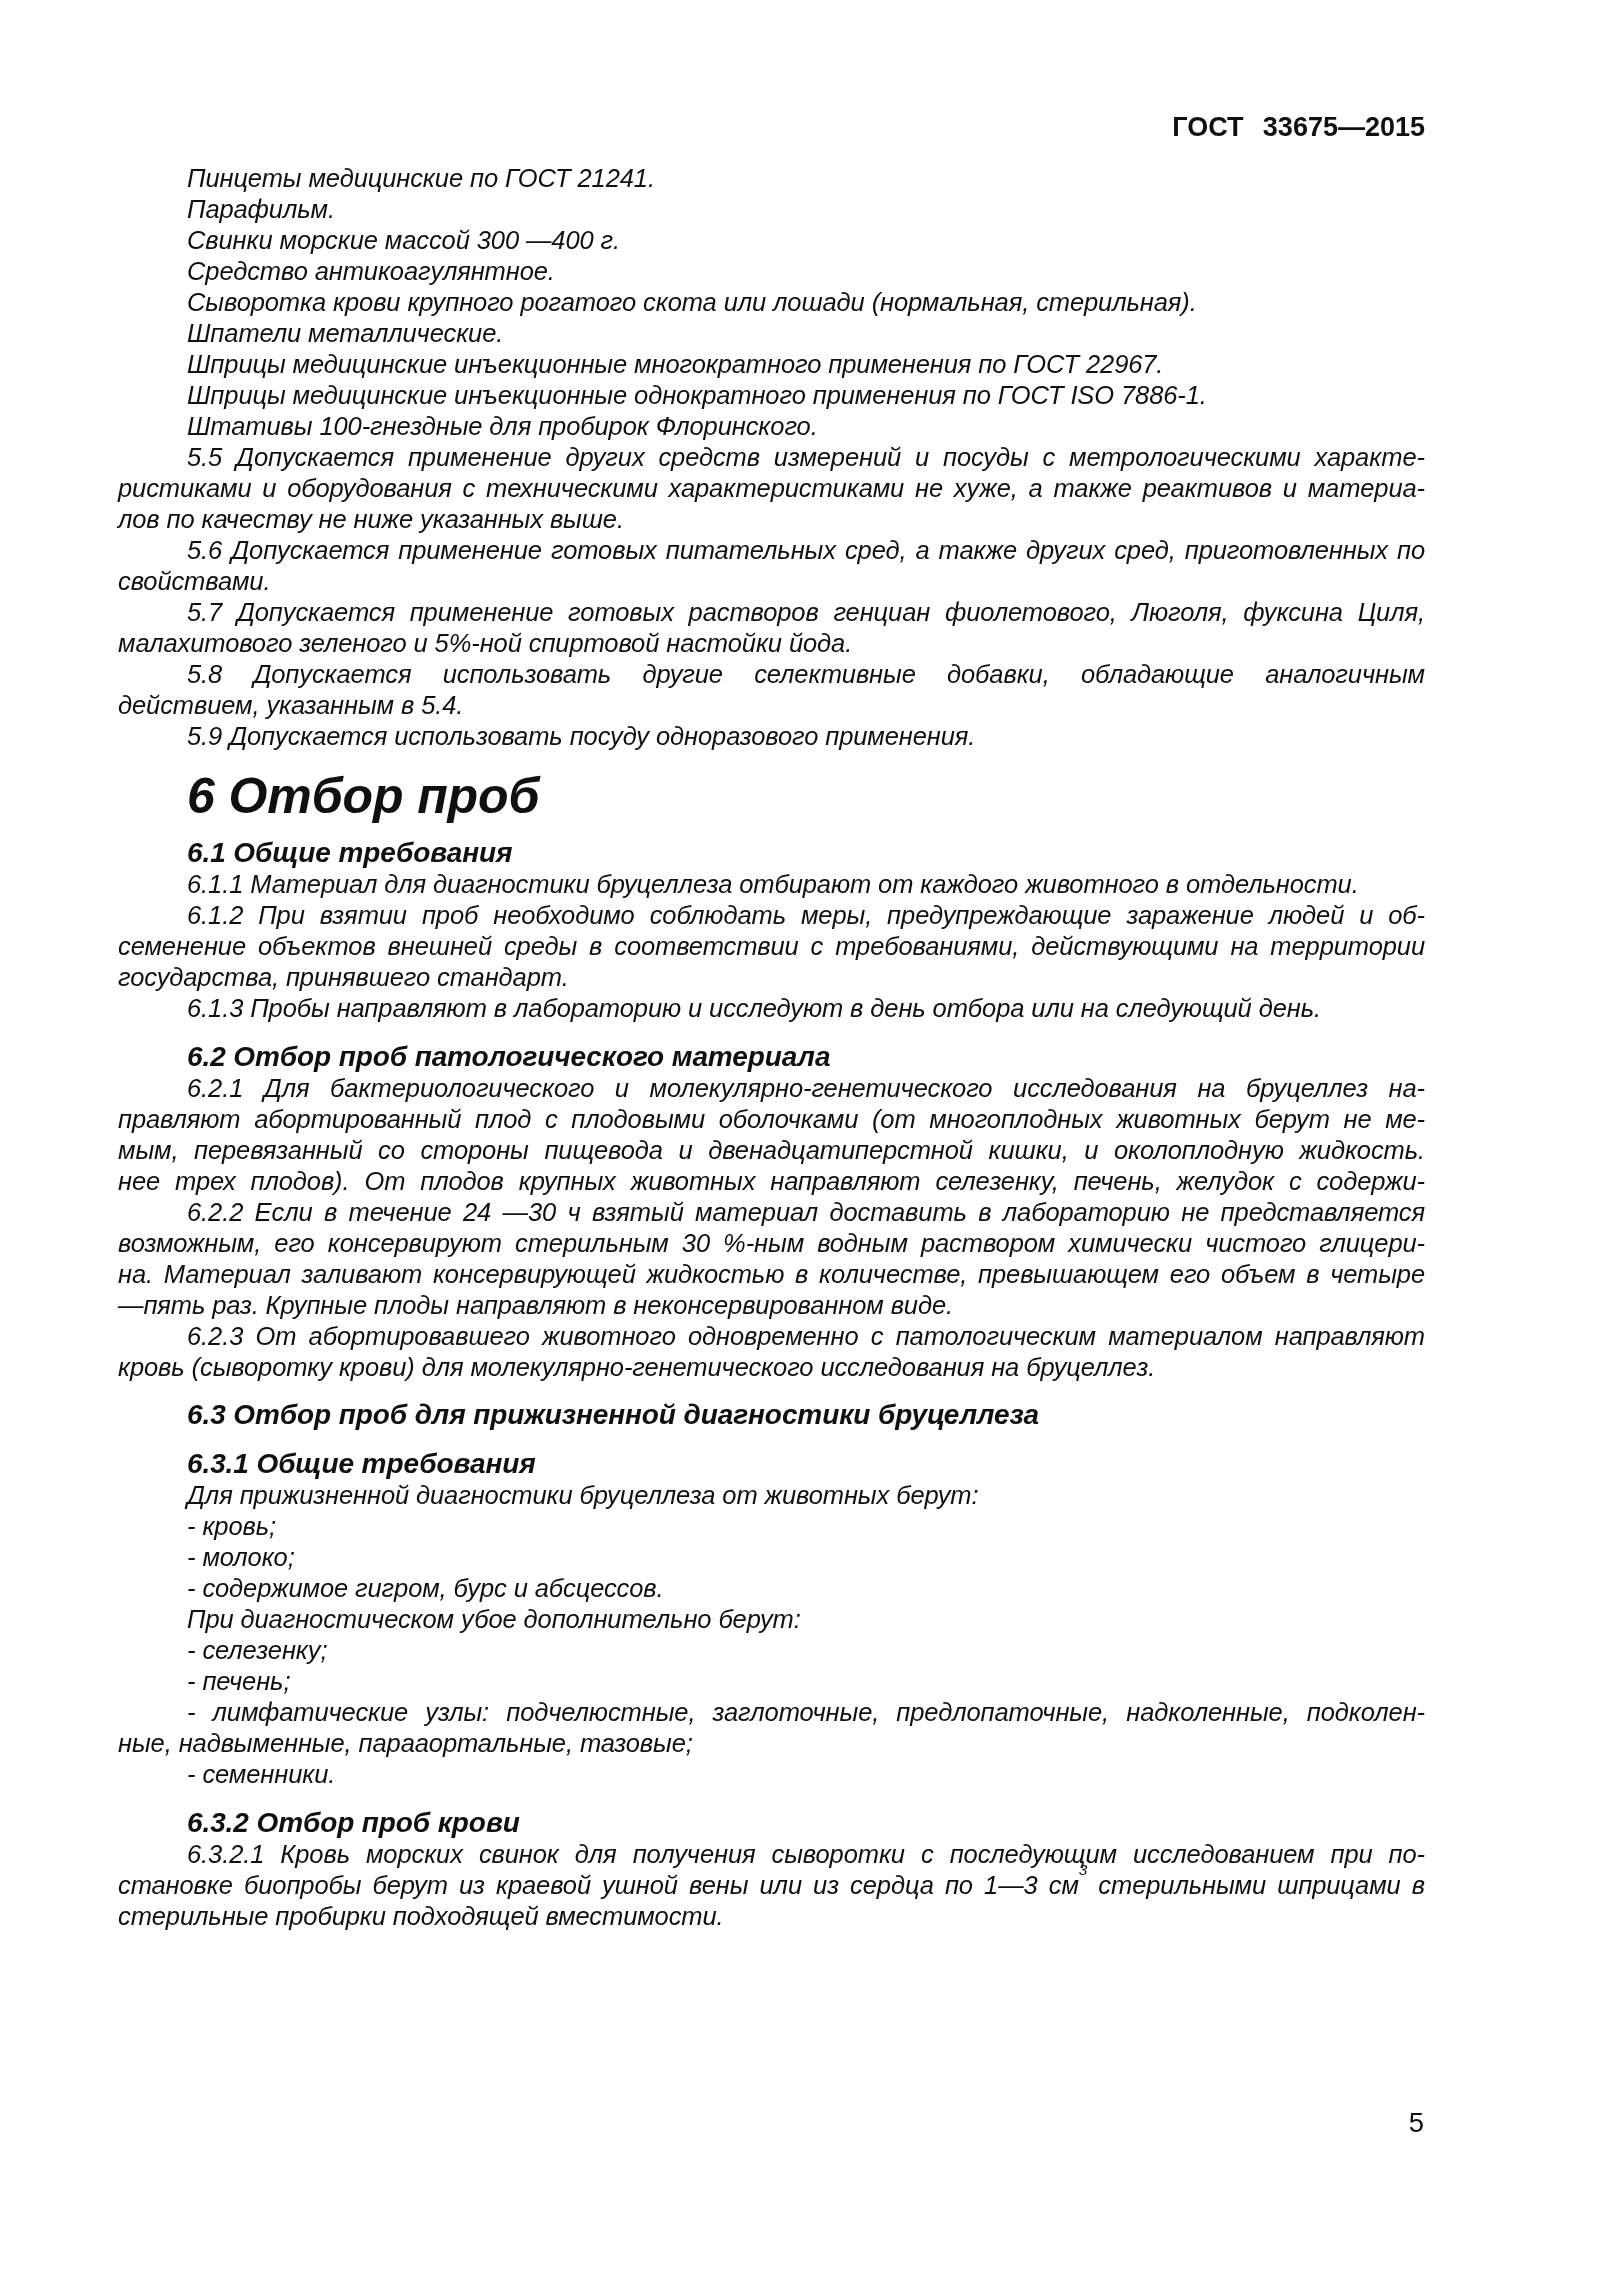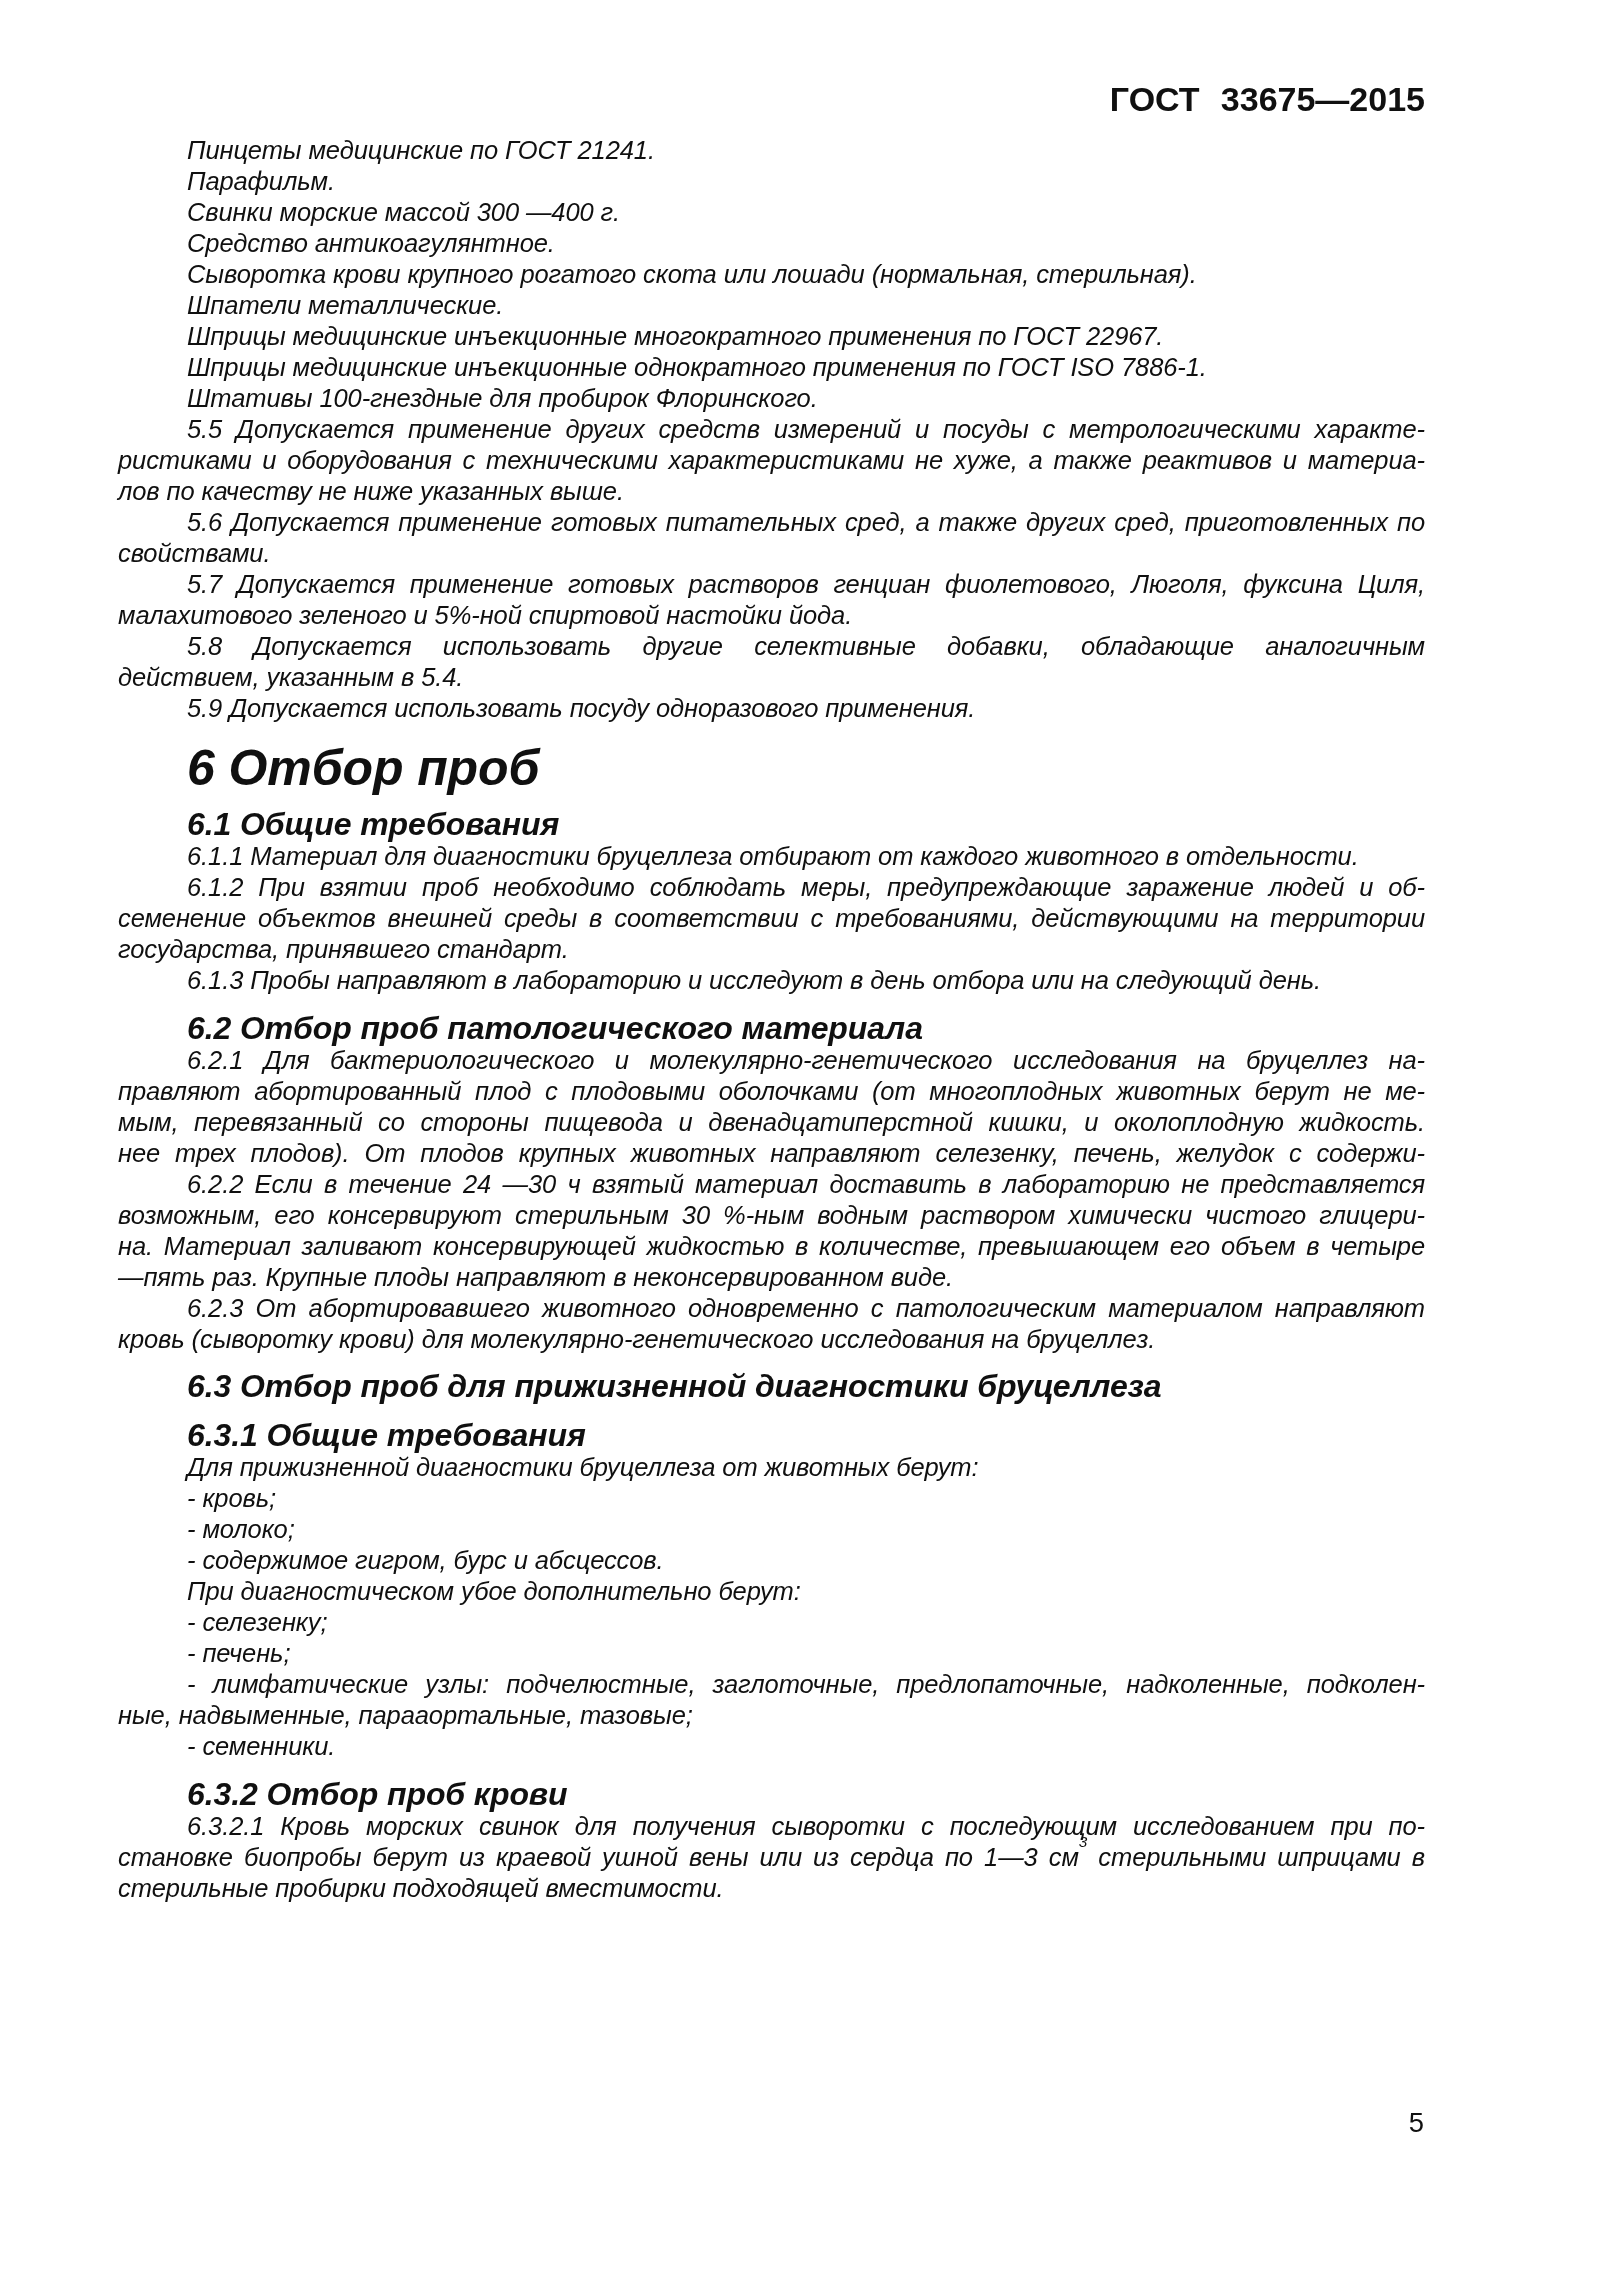--- a/index.html
+++ b/index.html
@@ -12,40 +12,40 @@
     color: #101010;
     overflow: hidden;
   }
   .column {
     position: absolute;
     left: 118px;
     top: 0;
     width: 1307px;
   }
   .gost-header {
-    margin-top: 83px;
+    margin-top: 111px;
     text-align: right;
     font-weight: bold;
-    font-size: 34px;
+    font-size: 27px;
     line-height: 33px;
     word-spacing: 11.8px;
     white-space: nowrap;
   }
   .content {
     margin-top: 18.6px;
     font-size: 25.5px;
     letter-spacing: -0.1px;
   }
   .block { margin: 0; font-style: italic; }
   .line { line-height: 31px; min-height: 31px; }
   .indent { padding-left: 69px; }
   .jl { text-align: justify; text-align-last: justify; text-justify: inter-word; }
   .h1 { font-size: 50px; font-weight: bold; margin: 21.6px 0 8.8px 0; }
   .h1 .line { line-height: 47px; min-height: 47px; }
-  .h2 { font-size: 32px; font-weight: bold; margin-top: 15.7px; }
+  .h2 { font-size: 28px; font-weight: bold; margin-top: 15.7px; }
   .h2 .line { line-height: 33px; min-height: 33px; }
   sup { font-size: 0.6em; line-height: 0; position: relative; top: -0.6em; }
   .pagenum {
     position: absolute;
     right: 196px;
     top: 2107px;
     font-size: 27.4px;
     line-height: 31px;
   }
 </style>

